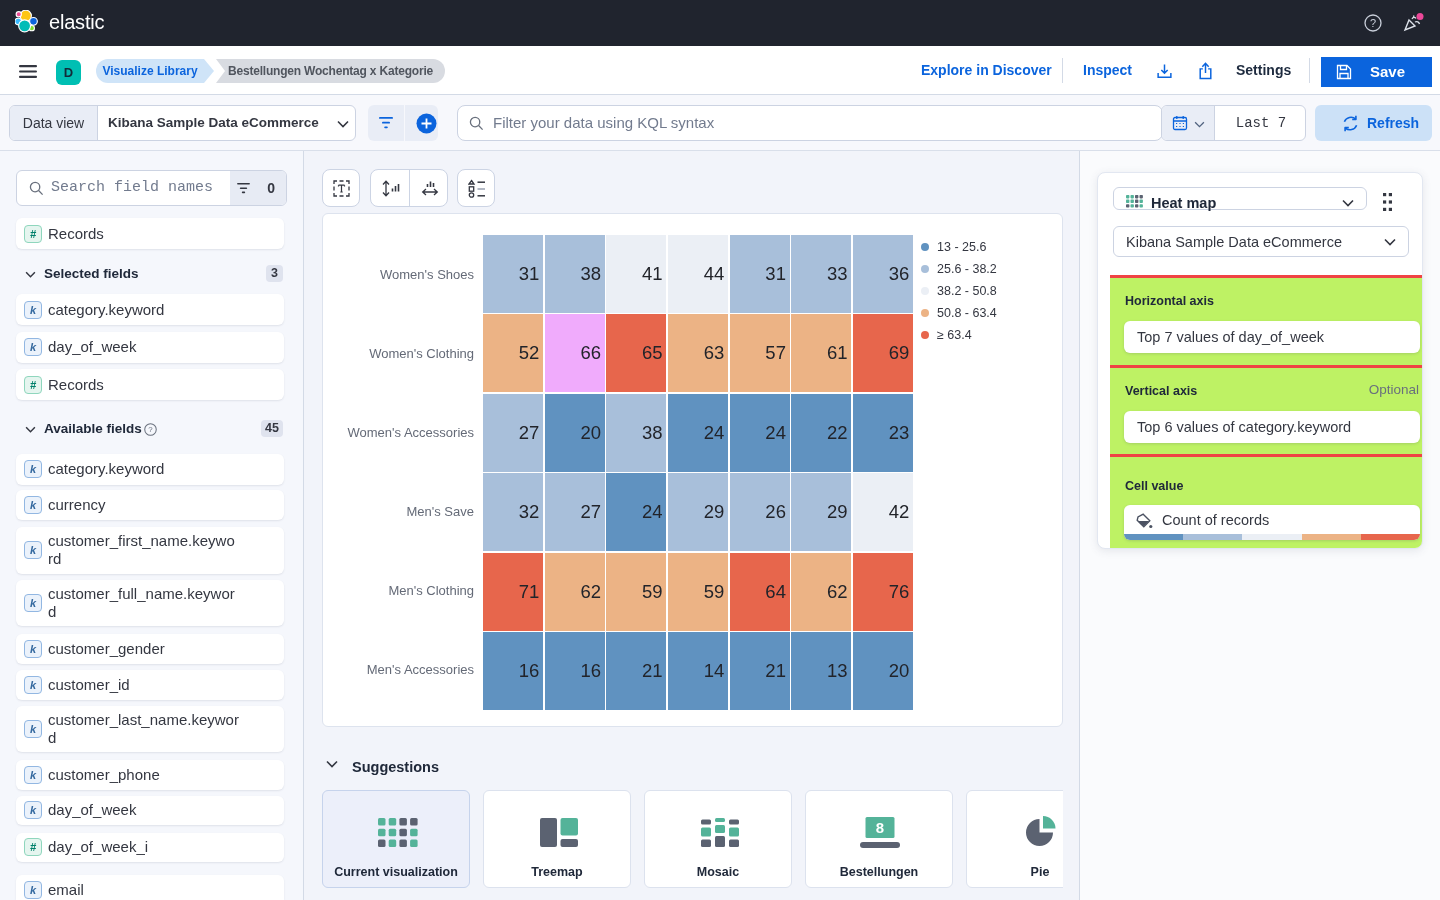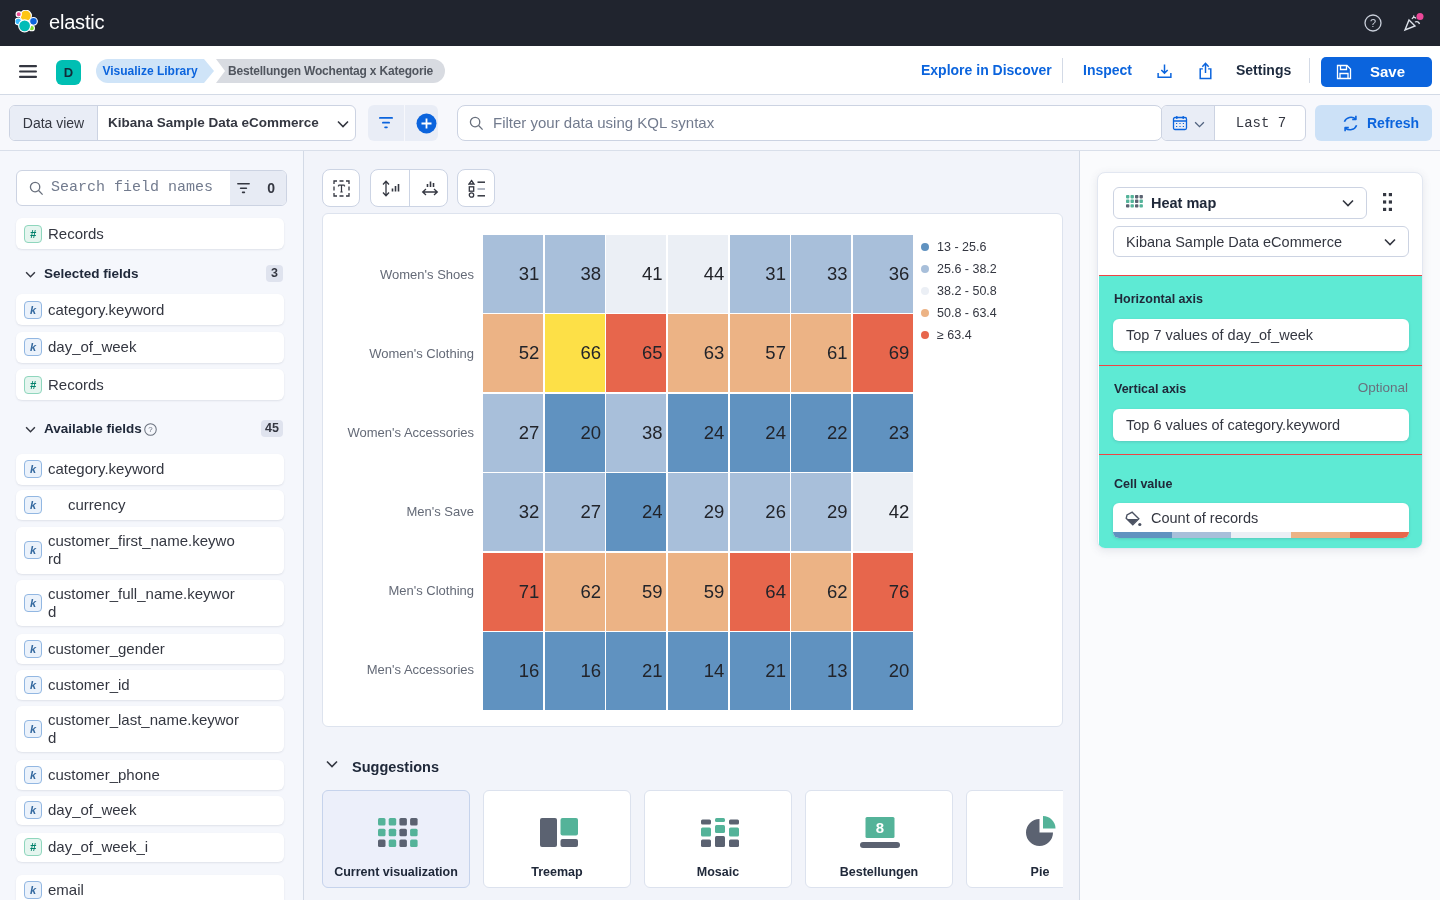--- a/index.html
+++ b/index.html
@@ -18,21 +18,21 @@
 
 #bar2 { position:absolute; left:0; top:46px; width:1440px; height:49px; background:#fff; border-bottom:1px solid #d3dae6; }
 #dbadge { position:absolute; left:56px; top:14px; width:25px; height:25px; background:#00bfb3; border-radius:6px; color:#122b39; font-weight:bold; font-size:13px; text-align:center; line-height:25px; }
 .bc1 { position:absolute; left:96px; top:13px; width:108px; height:24px; text-align:center; background:#cfe4f8; color:#0b64dd; font-weight:bold; font-size:12px; line-height:24px; border-radius:12px 0 0 12px; }
 .bc1t { position:absolute; left:204px; top:13px; width:10px; height:24px; background:#cfe4f8; clip-path:polygon(0 0, 100% 50%, 0 100%); }
 .bc2 { position:absolute; left:216px; top:13px; width:229px; height:24px; text-align:center; letter-spacing:-0.2px; background:#d8dbe1; color:#50555e; font-weight:bold; font-size:12px; line-height:24px; border-radius:0 12px 12px 0; }
 .bc2n { position:absolute; left:216px; top:13px; width:9px; height:24px; background:#fff; clip-path:polygon(0 0, 100% 50%, 0 100%); }
 .nvlink { position:absolute; top:0; height:49px; line-height:48px; font-size:14px; font-weight:bold; color:#0b64dd; }
 .nvdark { color:#1d2a3e; }
 .vdiv { position:absolute; top:12px; width:1px; height:25px; background:#d3dae6; }
-#savebtn { position:absolute; left:1321px; top:11px; width:111px; height:30px; background:#0b64dd; border-radius:5px; color:#fff; font-size:15px; font-weight:bold; text-align:center; line-height:30px; }
+#savebtn { position:absolute; left:1321px; top:11px; width:111px; height:30px; background:#0b64dd; border-radius:0; color:#fff; font-size:15px; font-weight:bold; text-align:center; line-height:30px; }
 
 
 #bar3 { position:absolute; left:0; top:95px; width:1440px; height:56px; background:#f7f8fc; border-bottom:1px solid #d9dfea; }
 .grp { position:absolute; top:10px; height:36px; border:1px solid #ccd3e2; border-radius:6px; background:#fff; overflow:hidden; }
 #dview { left:9px; width:347px; }
 #dview .lbl { position:absolute; left:0; top:0; width:88px; height:36px; background:#e9edf6; border-right:1px solid #ccd3e2; font-size:14px; color:#343741; text-align:center; line-height:34px; }
 #dview .val { position:absolute; left:98px; top:0; font-size:13.5px; font-weight:bold; color:#343741; line-height:34px; }
 #fltgrp { position:absolute; left:368px; top:10px; width:70px; height:36px; background:#e9edf6; border-radius:6px; }
 #kql { left:457px; width:706px; border-radius:8px; }
 #kql .ph { position:absolute; left:35px; top:0; line-height:34px; font-size:15px; color:#727b8e; }
@@ -73,21 +73,21 @@
 
 
 #sugg-head { position:absolute; left:47px; top:608px; font-size:14.5px; font-weight:bold; color:#20293a; }
 .scard { position:absolute; top:639px; width:148px; height:98px; background:#fff; border:1px solid #dce2ee; border-radius:6px; }
 .scard.sel { background:#eceffa; border-color:#c6d3ec; }
 .scard .slab { position:absolute; bottom:8px; left:0; width:100%; text-align:center; font-size:12.5px; font-weight:bold; color:#20293a; }
 
 
 #panel { position:absolute; left:17px; top:21px; width:326px; height:377px; background:#fff; border:1px solid #e2e7f1; border-radius:8px; box-shadow:0 2px 8px rgba(70,80,110,.12); overflow:hidden; }
 .psel { position:absolute; left:15px; background:#fff; border:1px solid #ccd3e2; border-radius:6px; }
-.psec { position:absolute; left:1px; width:324px; background:#5eead4; border-top:1px solid #ef4444; }
+.psec { position:absolute; left:12px; width:324px; background:#bef264; border-top:3px solid #ef4444; }
 .plabel { position:absolute; left:15px; font-size:12.5px; font-weight:bold; color:#20293a; }
 .pbox { position:absolute; left:14px; width:296px; height:32px; background:#fff; border-radius:6px; box-shadow:0 1px 3px rgba(65,78,101,.2); font-size:14.5px; color:#343741; }
 svg { display:block; }
 </style>
 </head>
 <body>
 <div id="page">
 
 <div id="hdr">
   <svg class="abs" style="left:15px;top:10px" width="24" height="24" viewBox="0 0 23 23">
@@ -246,21 +246,21 @@
         <circle cx="7" cy="7" r="6.2" fill="none" stroke="#69707d" stroke-width="1.1"></circle>
         <text x="7" y="10" font-size="8.5" fill="#69707d" text-anchor="middle" font-family="Liberation Sans">?</text>
       </svg>
       <div class="sbadge" style="left: 261px; top: 268.5px; width: 22px; height: 17px; line-height: 17px;">45</div>
       <div class="fitem" style="top: 302.5px; height: 31px;">
         <span class="tok tok-k" style="top: 6.5px;">k</span>
         <span class="nm" style="top: 6.5px;">category.keyword</span>
       </div>
       <div class="fitem" style="top: 338.5px; height: 30px;">
         <span class="tok tok-k" style="top: 6px;">k</span>
-        <span class="nm" style="top: 6px; margin-left: 20px;">currency</span>
+        <span class="nm" style="top: 6px;">currency</span>
       </div>
       <div class="fitem" style="top: 375.5px; height: 47px;">
         <span class="tok tok-k" style="top: 14.5px;">k</span>
         <span class="nm" style="top: 5.5px;">customer_first_name.keywo<br>rd</span>
       </div>
       <div class="fitem" style="top: 428.5px; height: 46px;">
         <span class="tok tok-k" style="top: 14px;">k</span>
         <span class="nm" style="top: 5px;">customer_full_name.keywor<br>d</span>
       </div>
       <div class="fitem" style="top: 482.5px; height: 30px;">
@@ -337,21 +337,21 @@
     <div class="rowlab" style="top:448px">Men's Accessories</div>
     <div id="hm">
           <div style="background: rgb(168, 191, 218);">31</div>
           <div style="background: rgb(168, 191, 218);">38</div>
           <div style="background: rgb(235, 239, 245);">41</div>
           <div style="background: rgb(235, 239, 245);">44</div>
           <div style="background: rgb(168, 191, 218);">31</div>
           <div style="background: rgb(168, 191, 218);">33</div>
           <div style="background: rgb(168, 191, 218);">36</div>
           <div style="background: rgb(236, 179, 133);">52</div>
-          <div style="background: #fde047;">66</div>
+          <div style="background: #f0abfc;">66</div>
           <div style="background: rgb(231, 102, 76);">65</div>
           <div style="background: rgb(236, 179, 133);">63</div>
           <div style="background: rgb(236, 179, 133);">57</div>
           <div style="background: rgb(236, 179, 133);">61</div>
           <div style="background: rgb(231, 102, 76);">69</div>
           <div style="background: rgb(168, 191, 218);">27</div>
           <div style="background: rgb(96, 146, 192);">20</div>
           <div style="background: rgb(168, 191, 218);">38</div>
           <div style="background: rgb(96, 146, 192);">24</div>
           <div style="background: rgb(96, 146, 192);">24</div>
@@ -446,21 +446,21 @@
       <path d="M15.5 16.5 L15.5 3 A13.5 13.5 0 1 0 29 16.5 Z" fill="#5b6271"></path>
       <path d="M19 12.5 L19 0 A12.5 12.5 0 0 1 31.5 12.5 Z" fill="#54b399"></path>
     </svg>
     <div class="slab">Pie</div>
   </div>
   </div>
 </div>
 
 <div id="rightcol">
   <div id="panel">
-    <div class="psel" style="left:15px;top:14px;width:254px;height:32px;">
+    <div class="psel" style="left:15px;top:14px;width:254px;height:23px;">
       <svg class="abs" style="left:12px;top:7px" width="17" height="13" viewBox="0 0 17 13">
         <g>
           <rect x="0" y="0" width="3.4" height="3.4" rx="0.8" fill="#54b399"></rect>
               <rect x="4.5" y="0" width="3.4" height="3.4" rx="0.8" fill="#54b399"></rect>
               <rect x="9" y="0" width="3.4" height="3.4" rx="0.8" fill="#5b6271"></rect>
               <rect x="13.5" y="0" width="3.4" height="3.4" rx="0.8" fill="#5b6271"></rect>
           <rect x="0" y="4.6" width="3.4" height="3.4" rx="0.8" fill="#54b399"></rect>
               <rect x="4.5" y="4.6" width="3.4" height="3.4" rx="0.8" fill="#54b399"></rect>
               <rect x="9" y="4.6" width="3.4" height="3.4" rx="0.8" fill="#5b6271"></rect>
               <rect x="13.5" y="4.6" width="3.4" height="3.4" rx="0.8" fill="#54b399"></rect>

